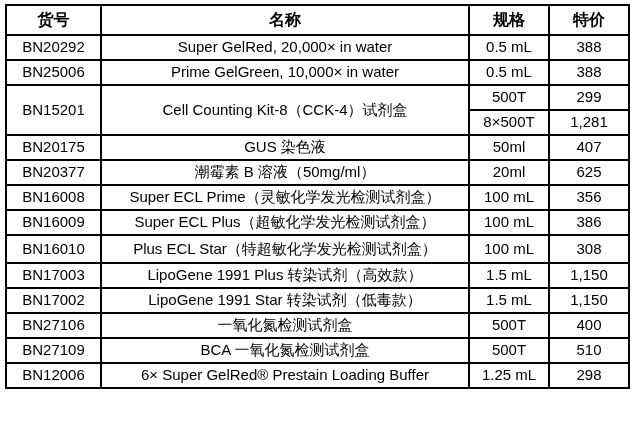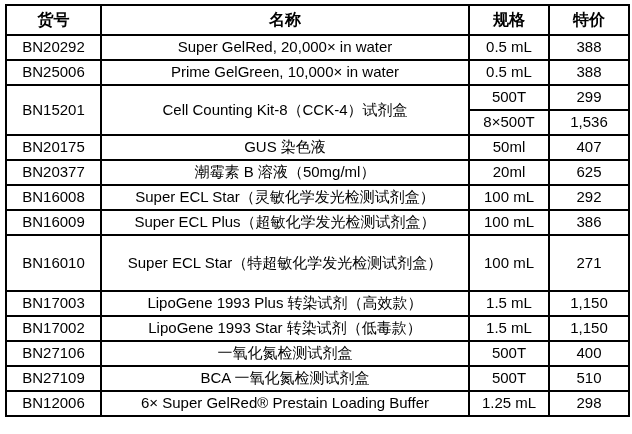--- a/index.html
+++ b/index.html
@@ -33,21 +33,21 @@
   }
   table.price-table th {
     font-size: 16px;
     font-weight: bold;
     height: 26px;
   }
   table.price-table tr {
     height: 25px;
   }
   table.price-table tr.tall {
-    height: 56px;
+    height: 28px;
     padding-left: 40px;
   }
   col.c-code  { width: 95px; }
   col.c-name  { width: 368px; }
   col.c-spec  { width: 80px; }
   col.c-price { width: 80px; }
 </style>
 </head>
 <body>
 
@@ -80,61 +80,61 @@
         <td>388</td>
       </tr>
       <tr>
         <td rowspan="2">BN15201</td>
         <td rowspan="2">Cell Counting Kit-8（CCK-4）试剂盒</td>
         <td>500T</td>
         <td>299</td>
       </tr>
       <tr>
         <td>8×500T</td>
-        <td>1,536</td>
+        <td>1,281</td>
       </tr>
       <tr>
         <td rowspan="1">BN20175</td>
         <td rowspan="1">GUS 染色液</td>
         <td>50ml</td>
         <td>407</td>
       </tr>
       <tr>
         <td rowspan="1">BN20377</td>
         <td rowspan="1">潮霉素 B 溶液（50mg/ml）</td>
         <td>20ml</td>
         <td>625</td>
       </tr>
       <tr>
         <td rowspan="1">BN16008</td>
-        <td rowspan="1">Super ECL Star（灵敏化学发光检测试剂盒）</td>
+        <td rowspan="1">Super ECL Prime（灵敏化学发光检测试剂盒）</td>
         <td>100 mL</td>
-        <td>292</td>
+        <td>356</td>
       </tr>
       <tr>
         <td rowspan="1">BN16009</td>
         <td rowspan="1">Super ECL Plus（超敏化学发光检测试剂盒）</td>
         <td>100 mL</td>
         <td>386</td>
       </tr>
       <tr class="tall">
         <td rowspan="1">BN16010</td>
-        <td rowspan="1">Super ECL Star（特超敏化学发光检测试剂盒）</td>
+        <td rowspan="1">Plus ECL Star（特超敏化学发光检测试剂盒）</td>
         <td>100 mL</td>
-        <td>271</td>
+        <td>308</td>
       </tr>
       <tr>
         <td rowspan="1">BN17003</td>
-        <td rowspan="1">LipoGene 1993 Plus 转染试剂（高效款）</td>
+        <td rowspan="1">LipoGene 1991 Plus 转染试剂（高效款）</td>
         <td>1.5 mL</td>
         <td>1,150</td>
       </tr>
       <tr>
         <td rowspan="1">BN17002</td>
-        <td rowspan="1">LipoGene 1993 Star 转染试剂（低毒款）</td>
+        <td rowspan="1">LipoGene 1991 Star 转染试剂（低毒款）</td>
         <td>1.5 mL</td>
         <td>1,150</td>
       </tr>
       <tr>
         <td rowspan="1">BN27106</td>
         <td rowspan="1">一氧化氮检测试剂盒</td>
         <td>500T</td>
         <td>400</td>
       </tr>
       <tr>

